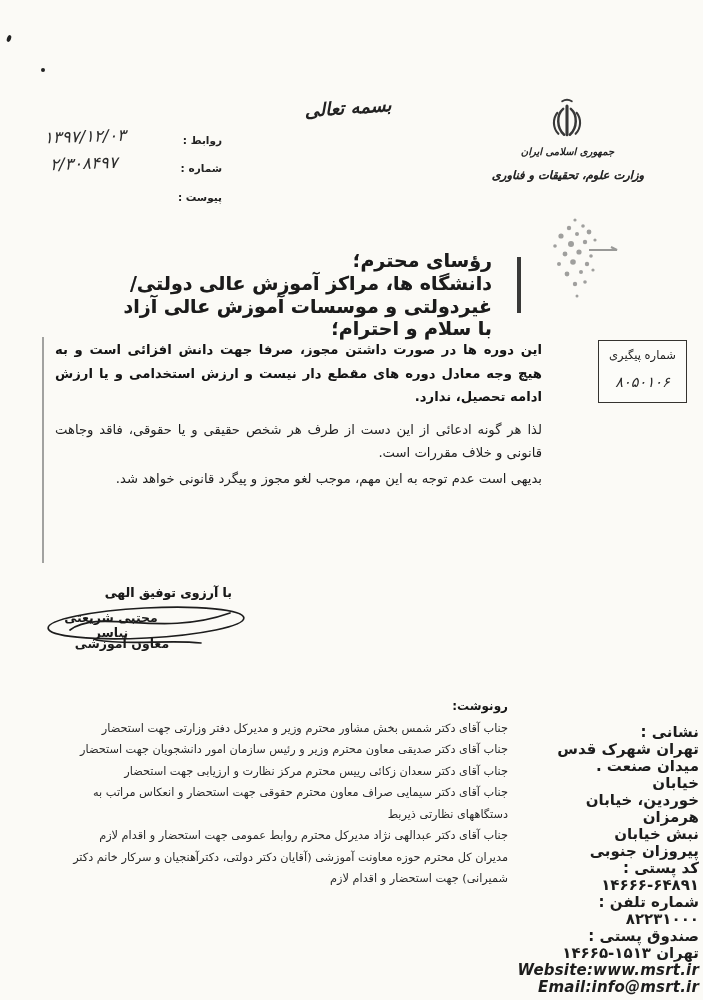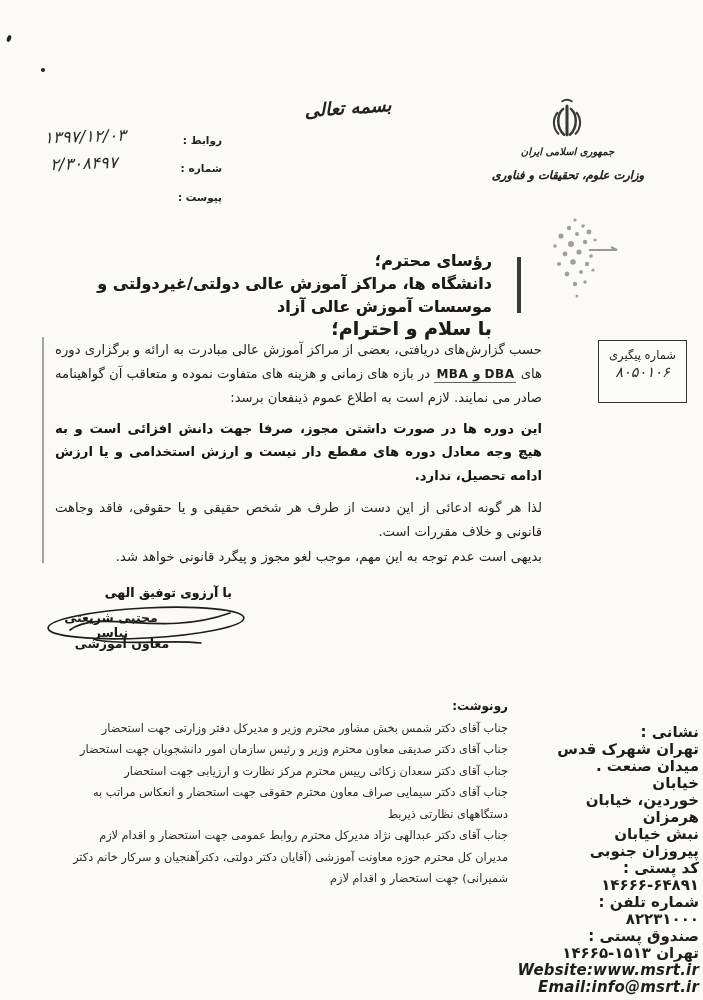--- a/index.html
+++ b/index.html
@@ -22,23 +22,23 @@
     font-family:"DejaVu Serif",serif;font-style:italic;font-weight:600;
     font-size:18px;color:#222;text-align:center;transform:rotate(-4deg);
   }
   .nastaliq{font-style:italic;text-align:center;color:#242424;}
   
   .track-box{
     border:1.5px solid #35332f;text-align:center;direction:rtl;
     padding-top:7px;box-sizing:border-box;background:rgba(255,255,255,.4);
   }
   .track-label{font-size:11.5px;font-weight:500;color:#242424;}
-  .track-value{font-size:14.5px;font-style:italic;letter-spacing:2px;color:#2a2a2a;margin-top:2px;}
+  .track-value{font-size:14.5px;font-style:italic;letter-spacing:2px;color:#2a2a2a;margin-top:12px;}
   
-  .recipient{font-size:16px;font-weight:700;text-align:right;line-height:23px;color:#1b1b1b;}
+  .recipient{font-size:19px;font-weight:700;text-align:right;line-height:23px;color:#1b1b1b;}
   .salutation{font-size:19px;font-weight:700;text-align:right;color:#1b1b1b;}
   .bodytext{font-size:13.2px;line-height:23.5px;text-align:justify;color:#1e1e1e;}
   .bodytext p{margin:0 0 7px 0;}
   .bodytext .b{font-weight:700;color:#141414;}
   .latin{
     direction:ltr;unicode-bidi:isolate;font-size:12px;font-weight:600;
     border-bottom:1px solid rgba(35,35,35,.7);padding:0 2px 1px 2px;letter-spacing:.5px;
   }
   .sig{font-weight:700;color:#191919;}
   
@@ -120,21 +120,20 @@
   <div class="abs rtl salutation soft" style="left:255px;top:317px;width:237px;">با سلام و احترام؛</div>
 
   <div class="abs track-box" style="left:598px;top:340px;width:89px;height:63px;">
     <div class="track-label">شماره پیگیری</div>
     <div class="track-value">۸۰۵۰۱۰۶</div>
   </div>
 
   <div class="abs margin-line" style="left:42px;top:337px;width:2px;height:226px;"></div>
 
   <div class="abs rtl bodytext" style="left:55px;top:338px;width:487px;">
-    <p><span>حسب گزارش‌های دریافتی، بعضی از مراکز آموزش عالی مبادرت به ارائه و برگزاری دوره های</span> <span class="latin">MBA  و  DBA</span> <span>در بازه های زمانی و هزینه های متفاوت نموده و متعاقب آن گواهینامه صادر می نمایند. لازم است به اطلاع عموم ذینفعان برسد:</span></p>
     <p class="b" style="margin-bottom:9px;">این دوره ها در صورت داشتن مجوز، صرفا جهت دانش افزائی است و به هیچ وجه معادل دوره های مقطع دار نیست و ارزش استخدامی و یا ارزش ادامه تحصیل، ندارد.</p>
     <p style="margin-bottom:2px;">لذا هر گونه ادعائی از این دست از طرف هر شخص حقیقی و یا حقوقی، فاقد وجاهت قانونی و خلاف مقررات است.</p>
     <p>بدیهی است عدم توجه به این مهم، موجب لغو مجوز و پیگرد قانونی خواهد شد.</p>
   </div>
 
   <div class="abs rtl sig soft" style="left:80px;top:585px;width:152px;font-size:12.5px;">با آرزوی توفیق الهی</div>
   <div class="abs rtl sig" style="left:52px;top:610px;width:118px;font-size:12.5px;text-align:center;">مجتبی شریعتی نیاسر</div>
   <div class="abs rtl sig" style="left:66px;top:636px;width:112px;font-size:12.5px;text-align:center;">معاون آموزشی</div>
   <div class="abs" style="left:38px;top:598px;width:215px;height:52px;">
     <svg width="215" height="52" viewBox="0 0 215 52">

